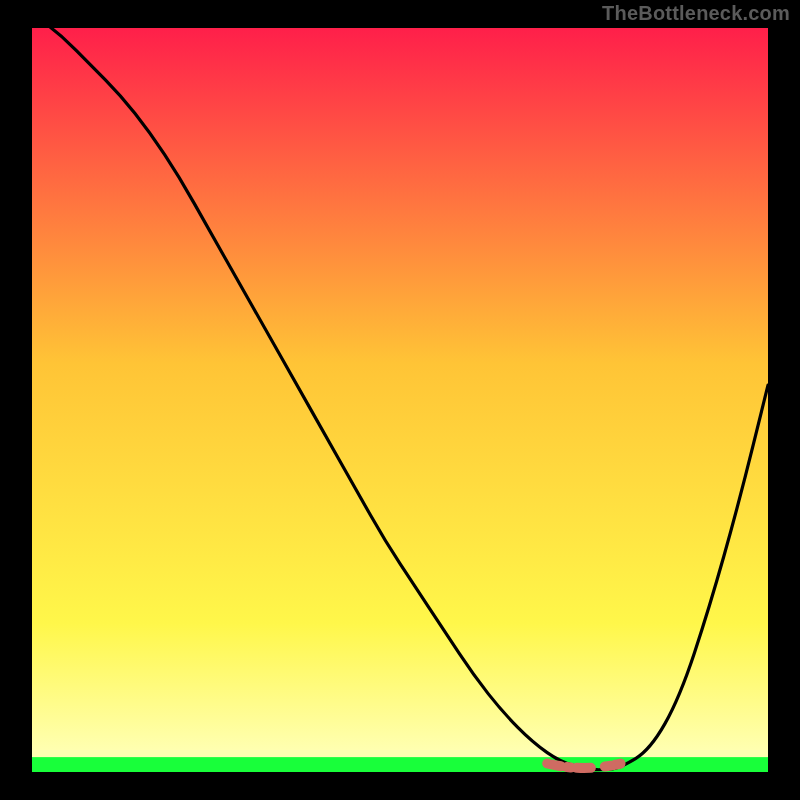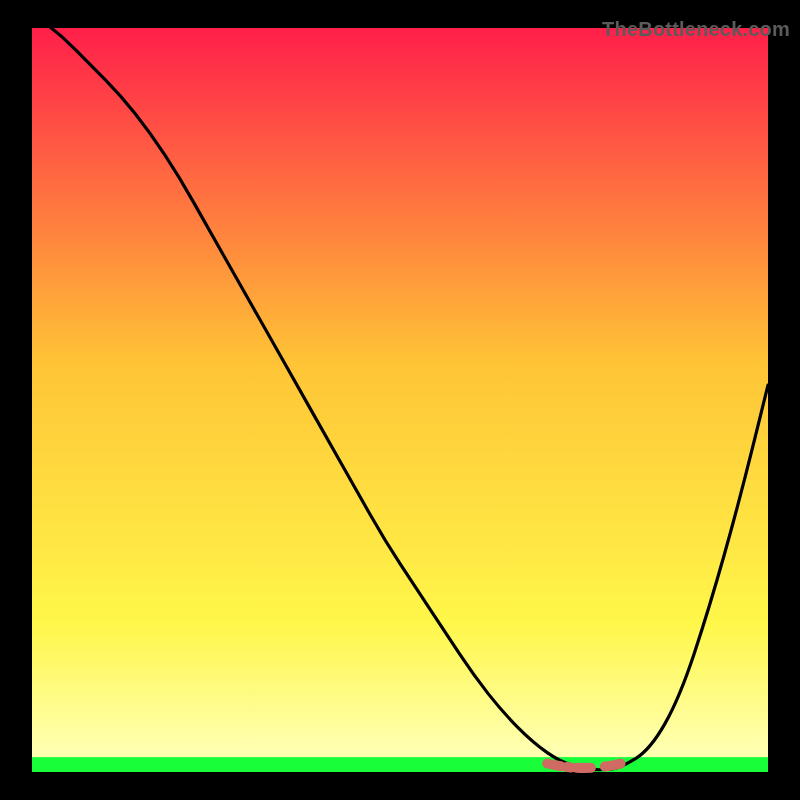--- a/index.html
+++ b/index.html
@@ -10,21 +10,21 @@
     background: #000000;
     overflow: hidden;
   }
   .stage {
     position: relative;
     width: 800px;
     height: 800px;
   }
   .watermark {
     position: absolute;
-    top: 18px;
+    top: 2px;
     right: 10px;
     font-family: Arial, Helvetica, sans-serif;
     font-size: 20px;
     font-weight: 600;
     color: #5b5b5b;
     letter-spacing: 0.2px;
   }
   svg {
     position: absolute;
     left: 0;

